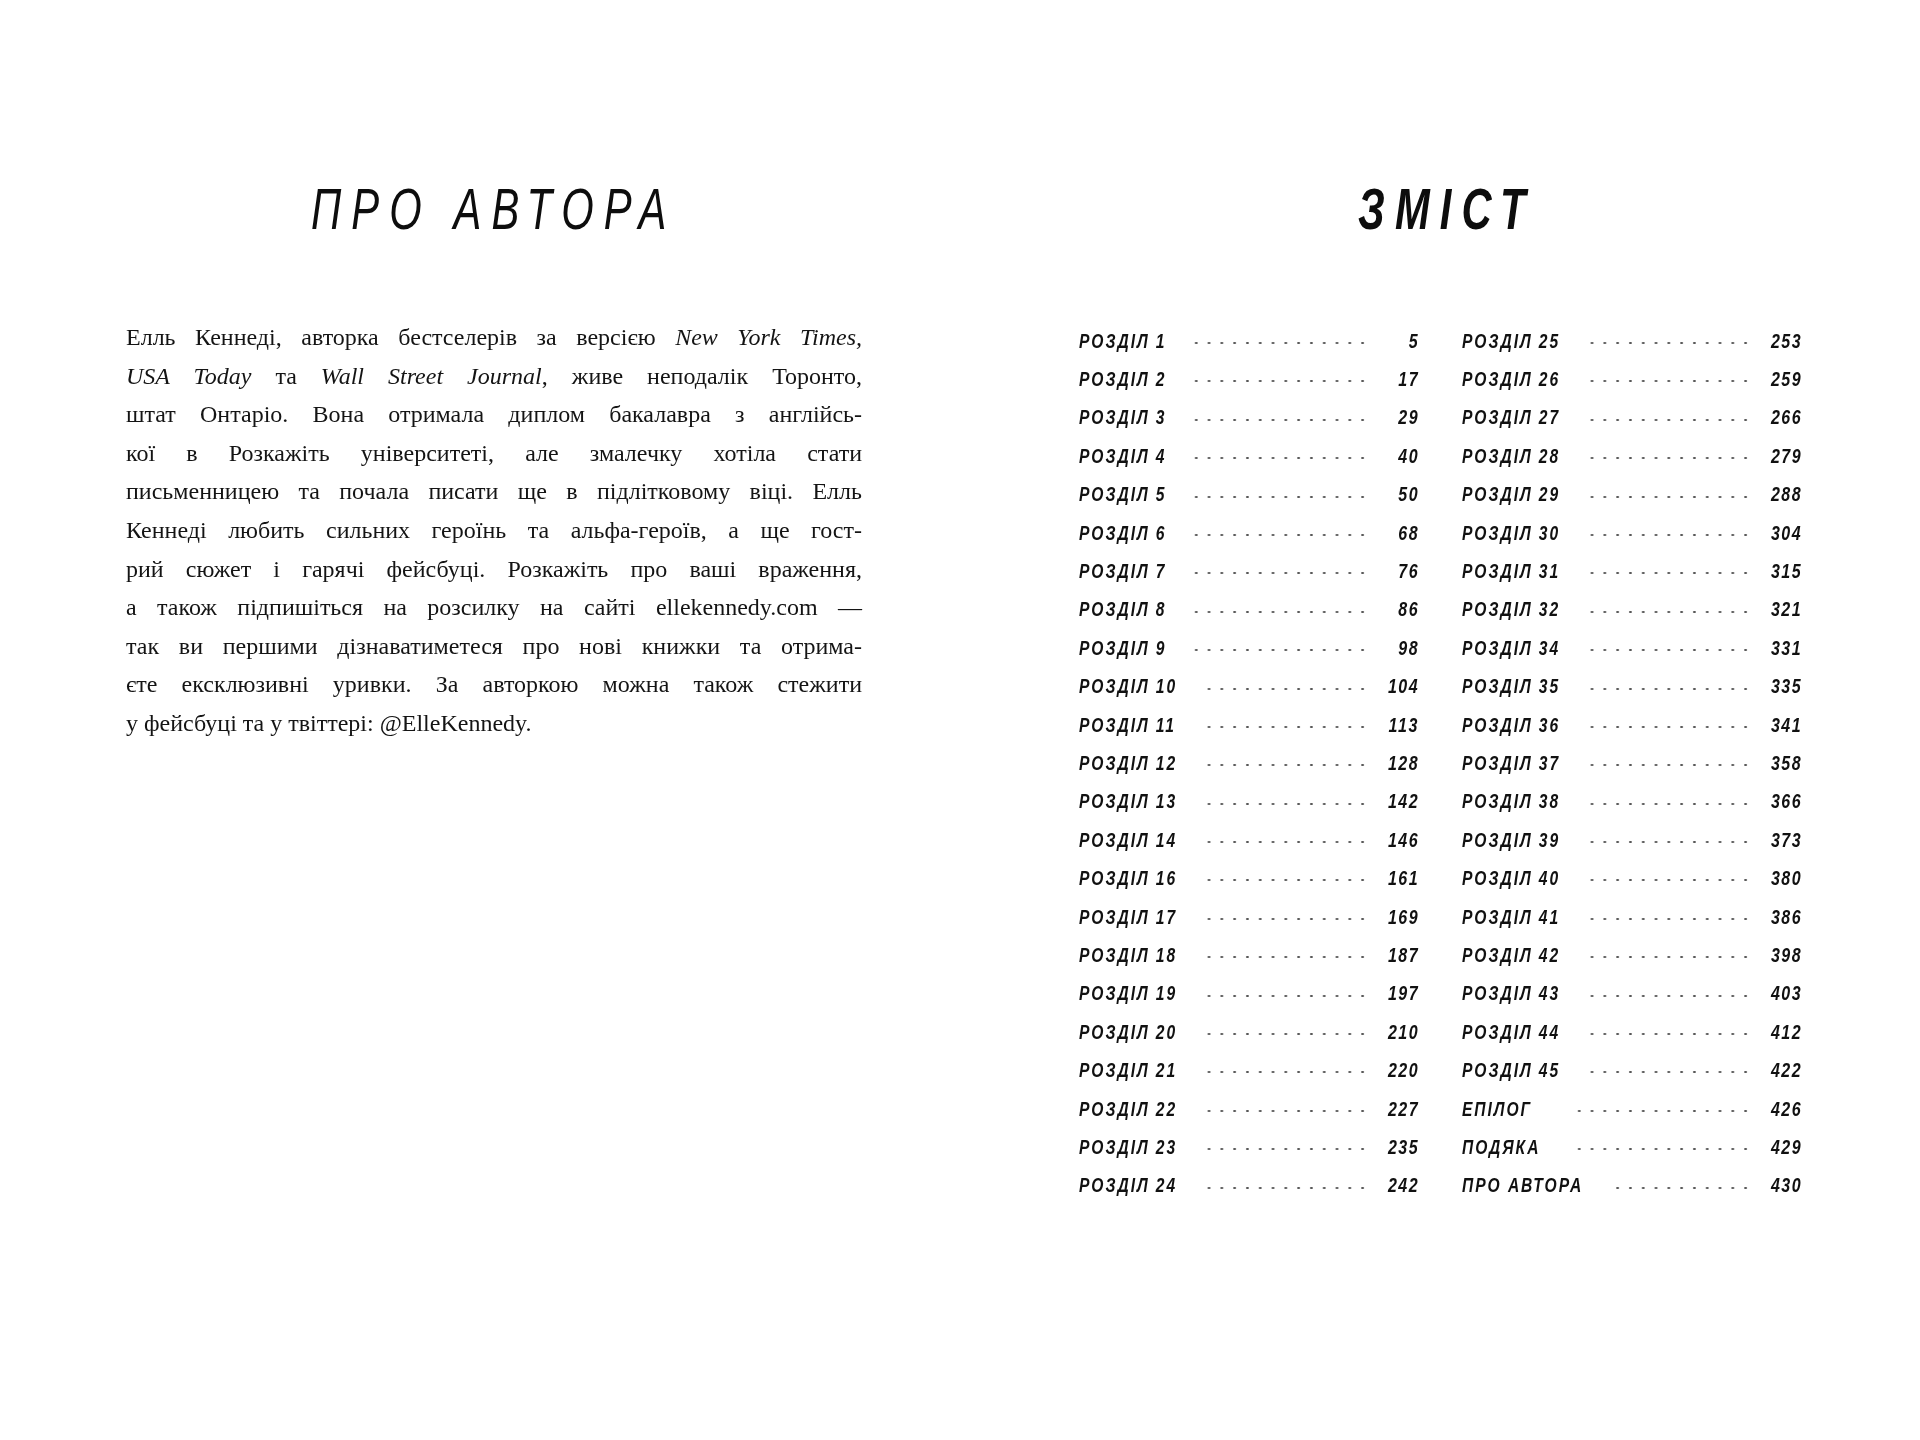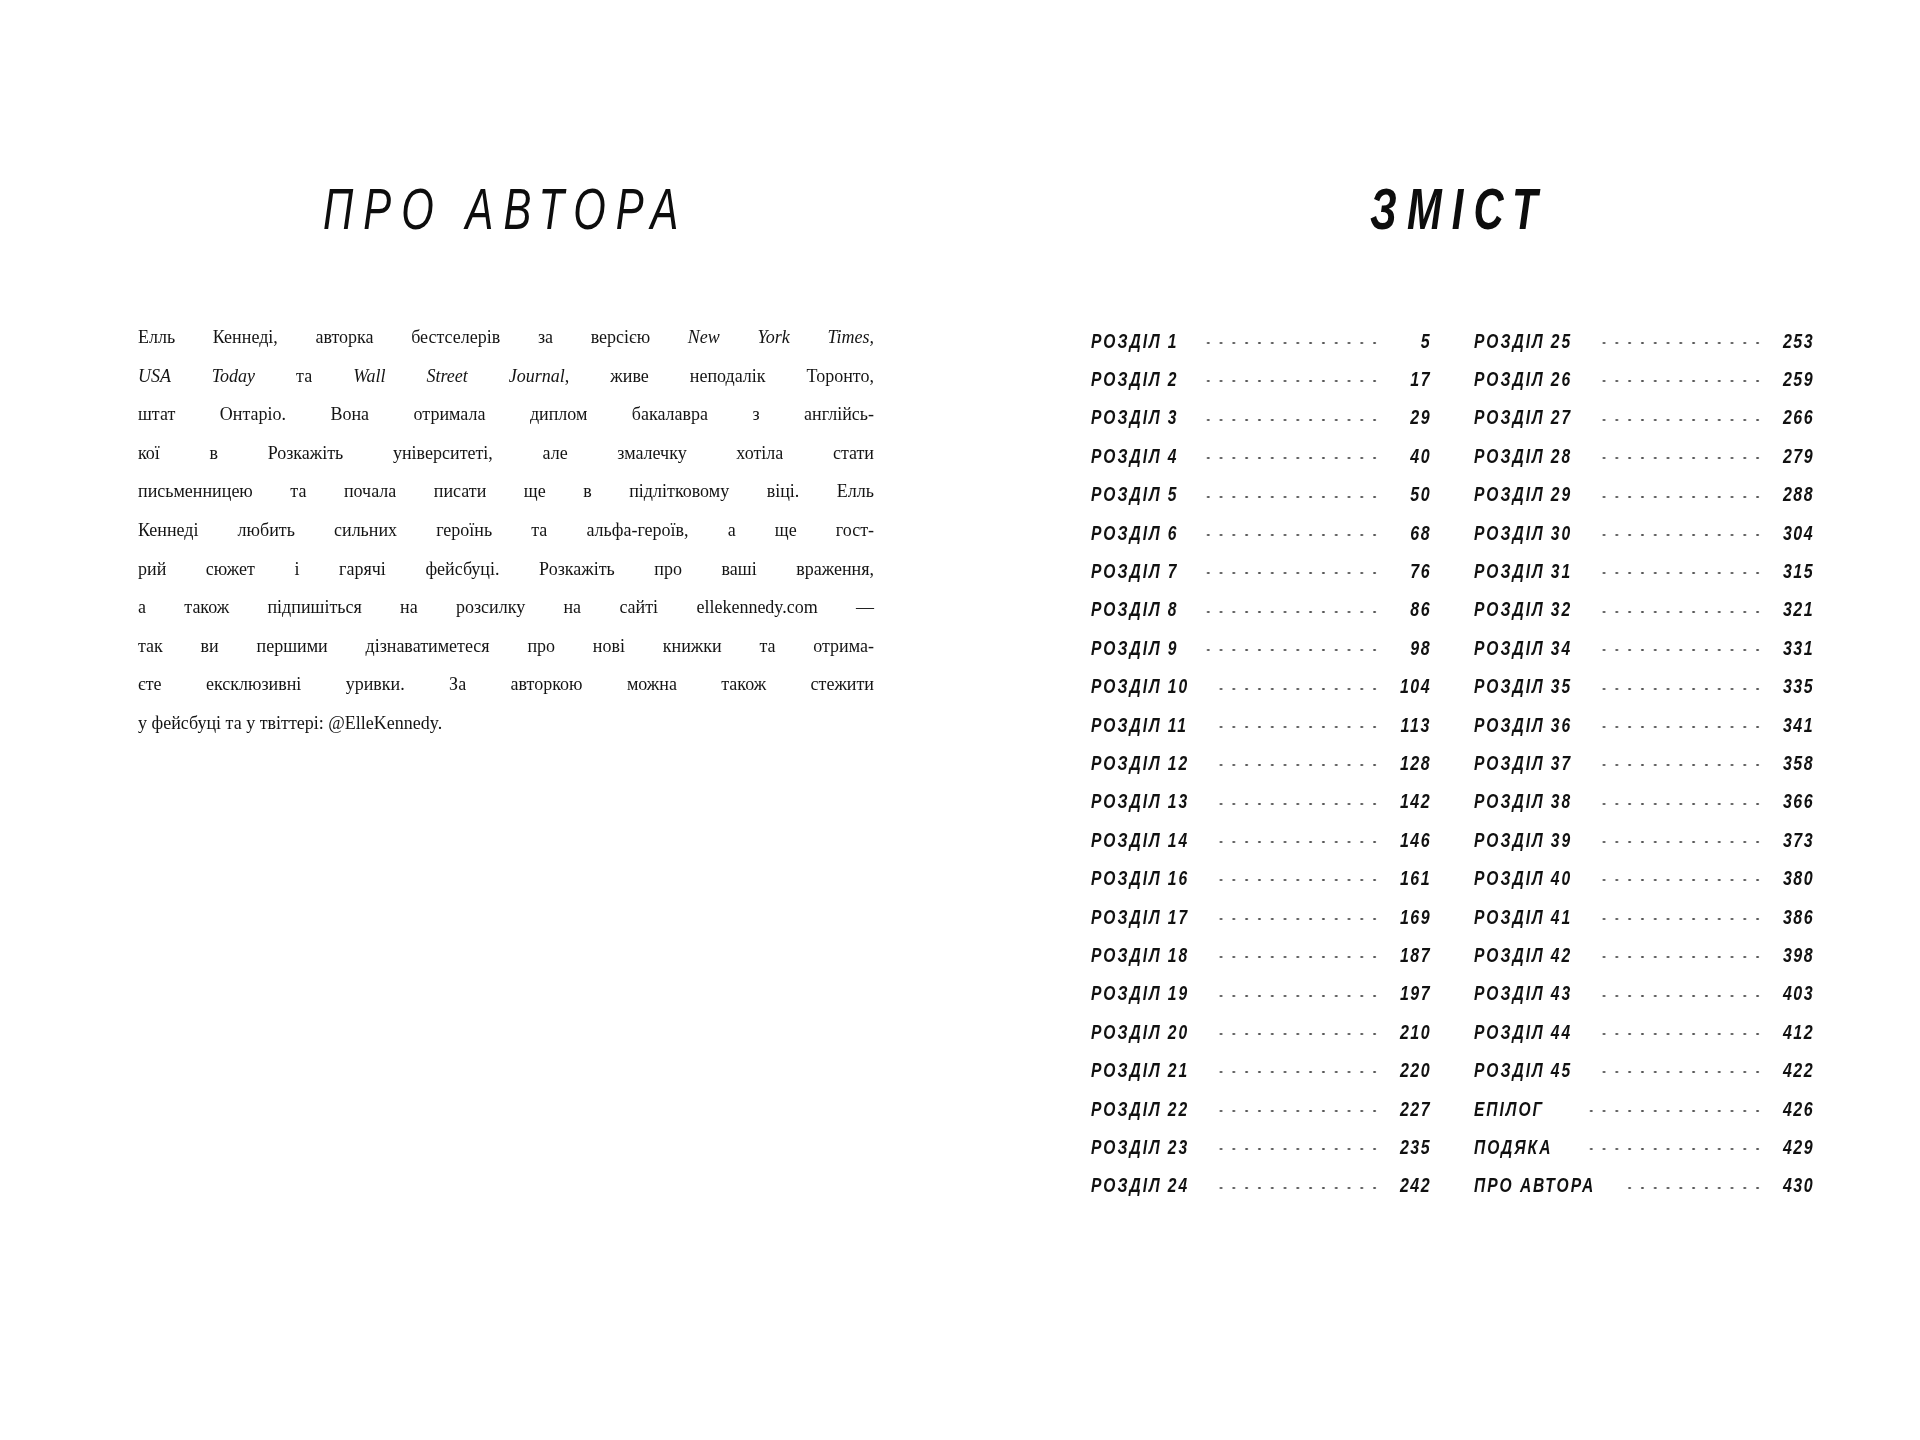--- a/index.html
+++ b/index.html
@@ -1,17 +1,17 @@
 <!DOCTYPE html>
 <html><head>
 <meta charset="utf-8">
 <style>
   html, body { margin: 0; padding: 0; background: #ffffff; }
   body { width: 1920px; height: 1440px; position: relative; overflow: hidden; color: #111111; }
-  .page { position: absolute; top: 0; height: 1440px; margin-left: 12px; }
+  .page { position: absolute; top: 0; height: 1440px; }
   .page-left { left: 0; width: 960px; }
   .page-right { left: 960px; width: 960px; font-weight: bold; }
 
   .heading {
     position: absolute;
     font-family: "Liberation Sans", sans-serif;
     font-style: italic;
     font-size: 58px;
     letter-spacing: 14px;
     color: #0d0d0d;
@@ -21,21 +21,21 @@
     line-height: 1;
   }
   .heading-left { left: 311px; top: 180px; }
   .heading-right { left: 398px; top: 180px; }
 
   .bio {
     position: absolute;
     left: 126px; top: 318px;
     width: 736px;
     font-family: "Liberation Serif", serif;
-    font-size: 18px;
+    font-size: 24px;
     line-height: 38.6px;
     color: #141414;
     text-align: justify;
     text-align-last: left;
     hyphens: manual;
   }
   .bio .line { display: block; text-align: justify; text-align-last: justify; white-space: nowrap; }
   .bio .line.last { text-align-last: left; }
   .bio i { font-style: italic; }
 

